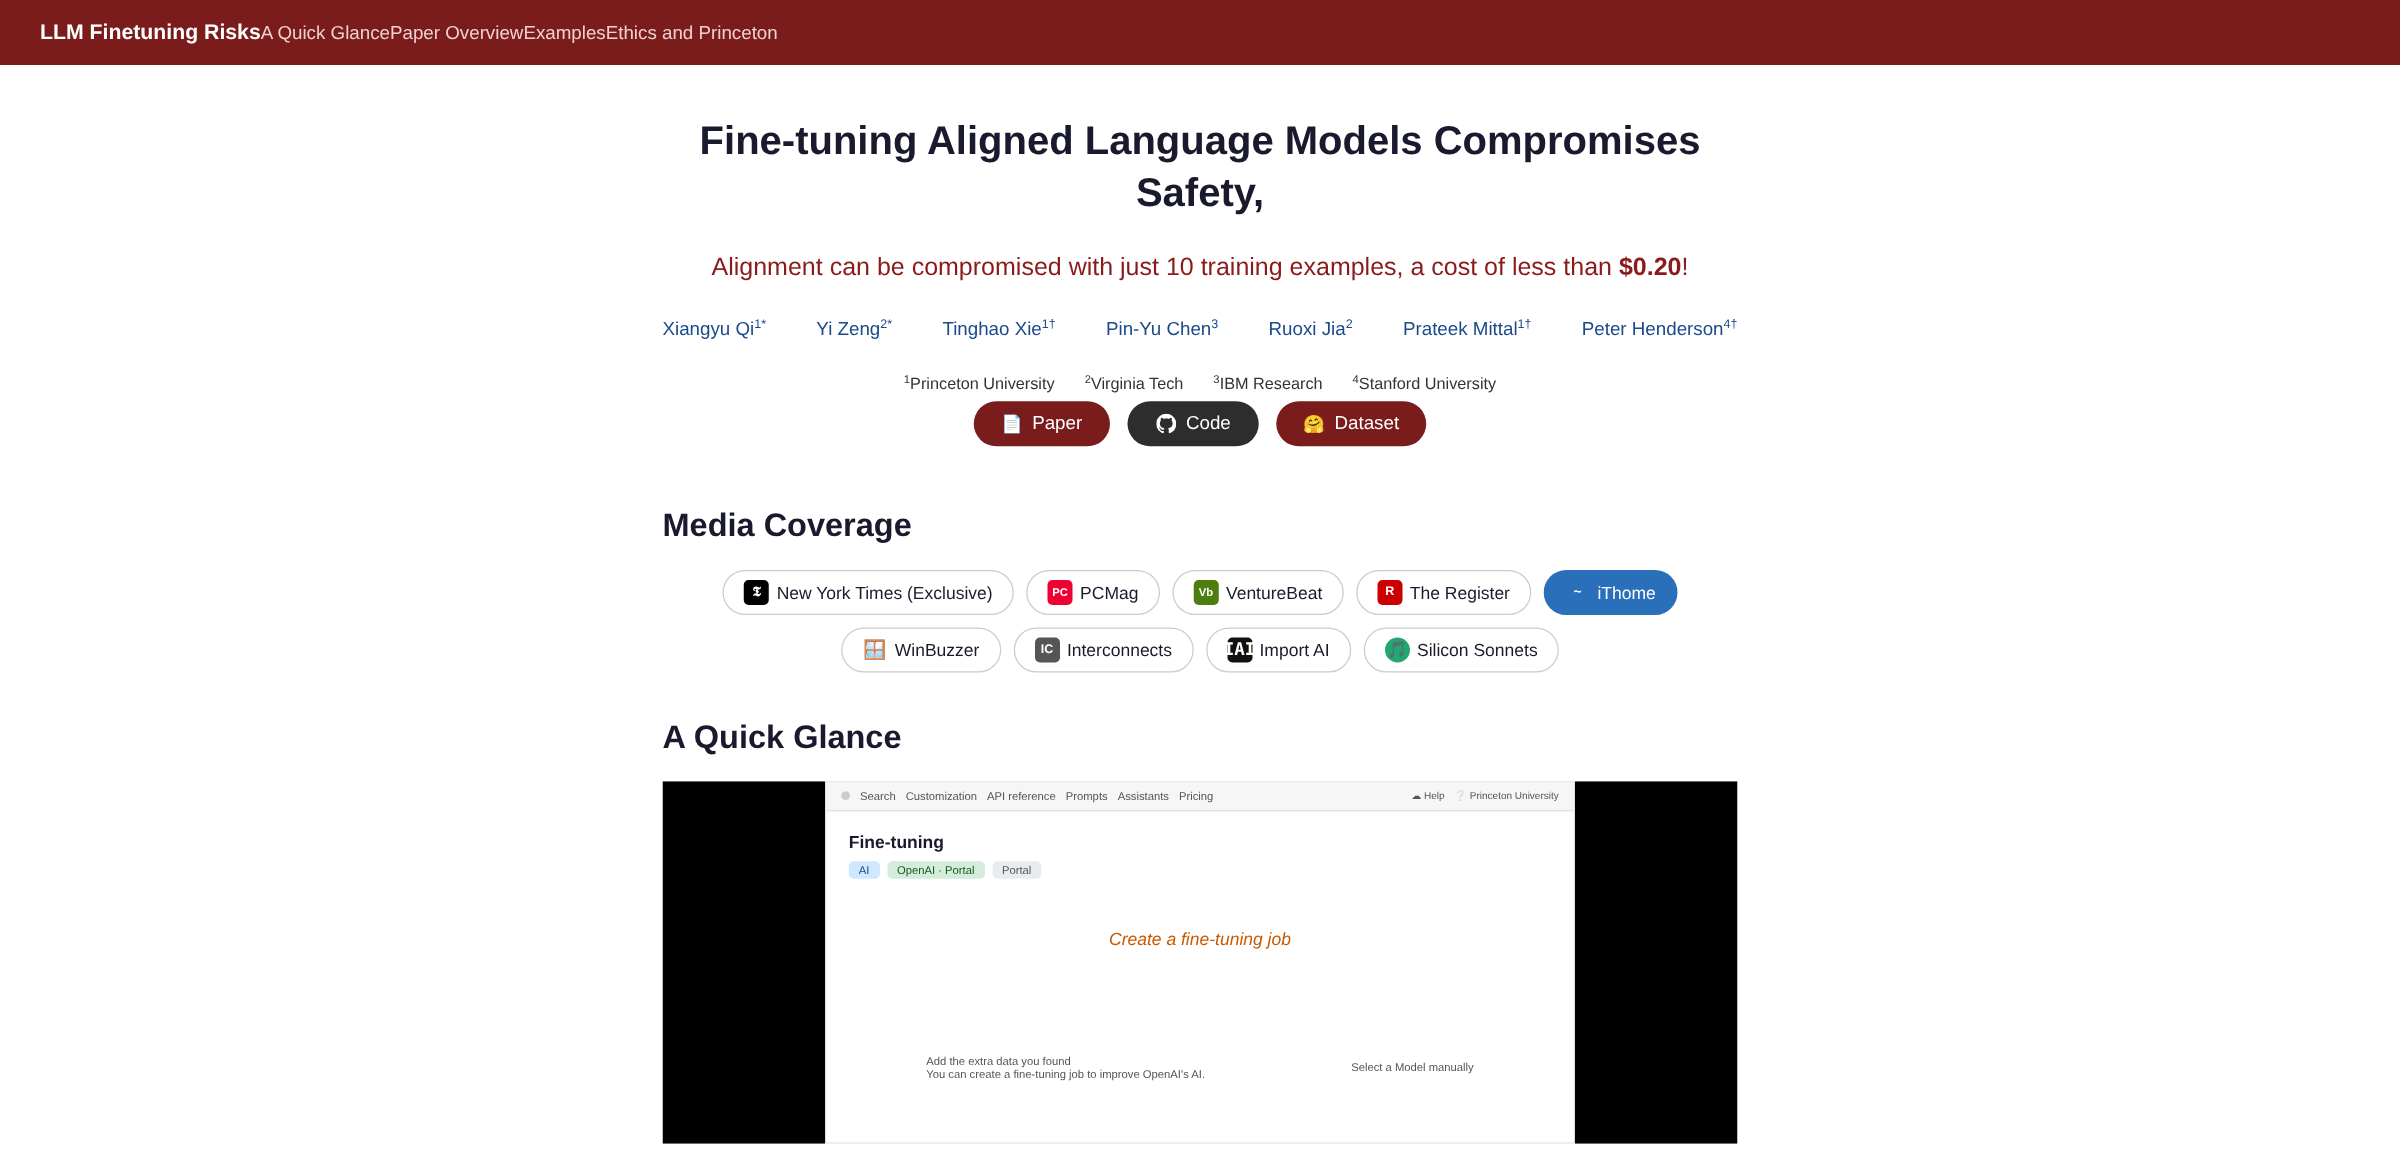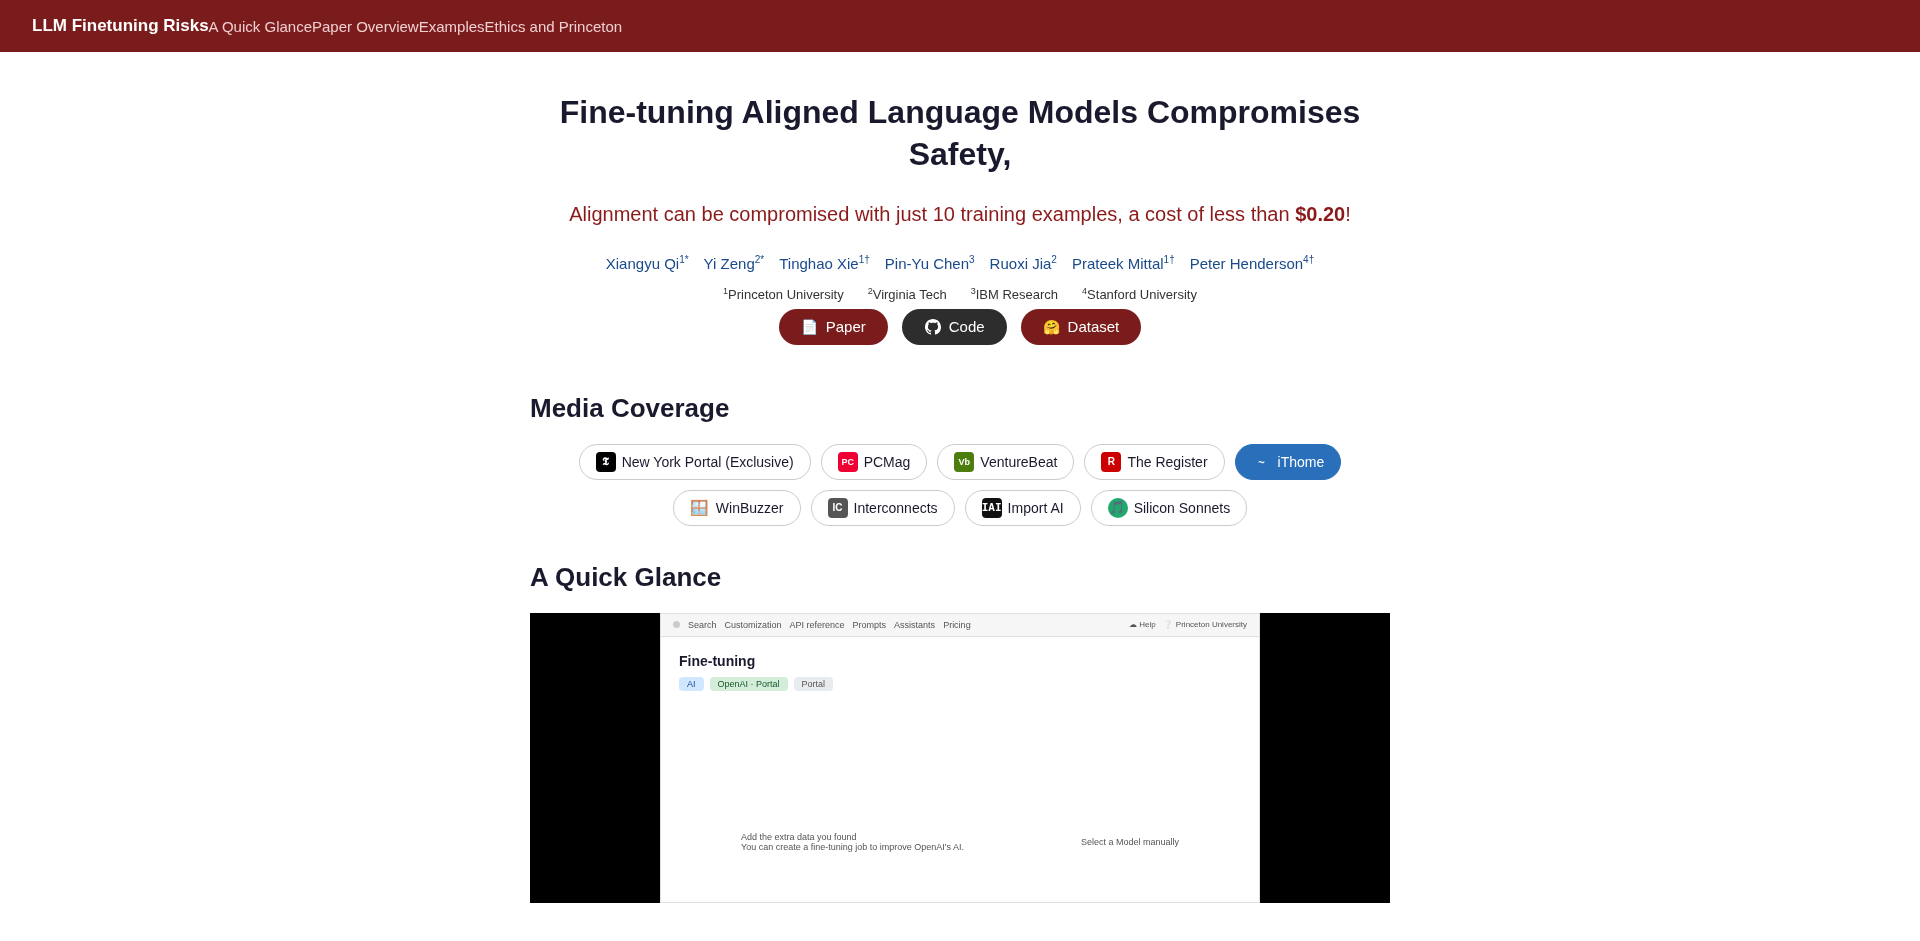--- a/index.html
+++ b/index.html
@@ -51,24 +51,24 @@
       color: #8b1a1a;
       font-family: Arial, sans-serif;
       margin-bottom: 28px;
     }
     .highlight-line .price {
       font-weight: bold;
     }
 
     .authors-row {
       display: flex;
-      justify-content: center;
-      gap: 15px;
+      justify-content: space-between;
+      gap: 27px;
       flex-wrap: wrap;
-      margin-bottom: 14px;
+      margin-bottom: 26px;
     }
     .author-name {
       color: #1a4a8a;
       font-size: 15px;
       font-family: Arial, sans-serif;
     }
     .author-name sup {
       font-size: 10px;
     }
 
@@ -182,21 +182,21 @@
       font-size: 12px;
       font-weight: bold;
     }
     .icon-nyt { background: #000; color: #fff; font-size: 11px; font-family: serif; }
     .icon-pcmag { background: #e03; color: #fff; font-size: 9px; }
     .icon-vb { background: #4d7c0f; color: #fff; font-size: 9px; }
     .icon-register { background: #c00; color: #fff; font-size: 10px; }
     .icon-ithome { background: transparent; color: #fff; font-size: 11px; }
     .icon-winbuzzer { background: transparent; font-size: 15px; }
     .icon-interconnects { background: #555; color: #fff; font-size: 10px; }
-    .icon-importai { background: #111; color: #fff; font-size: 11px; font-family: monospace; }
+    .icon-importai { background: #111; color: #fff; font-size: 14px; font-family: monospace; }
     .icon-silicon { background: #22a86e; color: #fff; border-radius: 50%; font-size: 13px; }
 
     
     .quick-glance-section {
       margin-top: 36px;
     }
     .preview-container {
       position: relative;
       width: 100%;
       height: 290px;
@@ -353,21 +353,21 @@
       <span>Dataset</span>
     </button>
   </div>
 
   <div>
     <h2 class="section-title">Media Coverage</h2>
 
     <div class="media-row">
       <div class="media-badge">
         <span class="media-icon icon-nyt">𝕿</span>
-        <span>New York Portal (Exclusive)</span>
+        <span>New York Times (Exclusive)</span>
       </div>
       <div class="media-badge">
         <span class="media-icon icon-pcmag">PC</span>
         <span>PCMag</span>
       </div>
       <div class="media-badge">
         <span class="media-icon icon-vb">Vb</span>
         <span>VentureBeat</span>
       </div>
       <div class="media-badge">
@@ -423,20 +423,21 @@
           </div>
         </div>
 
         <div class="preview-content">
           <div class="preview-finetune-title">Fine-tuning</div>
           <div class="preview-tags">
             <span class="preview-tag tag-blue">AI</span>
             <span class="preview-tag tag-green">OpenAI · Portal</span>
             <span class="preview-tag tag-gray">Portal</span>
           </div>
+          <div class="preview-create-label">Create a fine-tuning job</div>
         </div>
 
         <div class="preview-bottom-text" style="left:40px;right:auto;text-align:left;bottom:50px;font-size:9px;color:#555;padding-left:40px;">
           Add the extra data you found<br>You can create a fine-tuning job to improve OpenAI's AI.
         </div>
         <div class="preview-bottom-text" style="right:80px;left:auto;text-align:right;bottom:55px;font-size:9px;color:#555;">
           Select a Model manually
         </div>
 
       </div>

